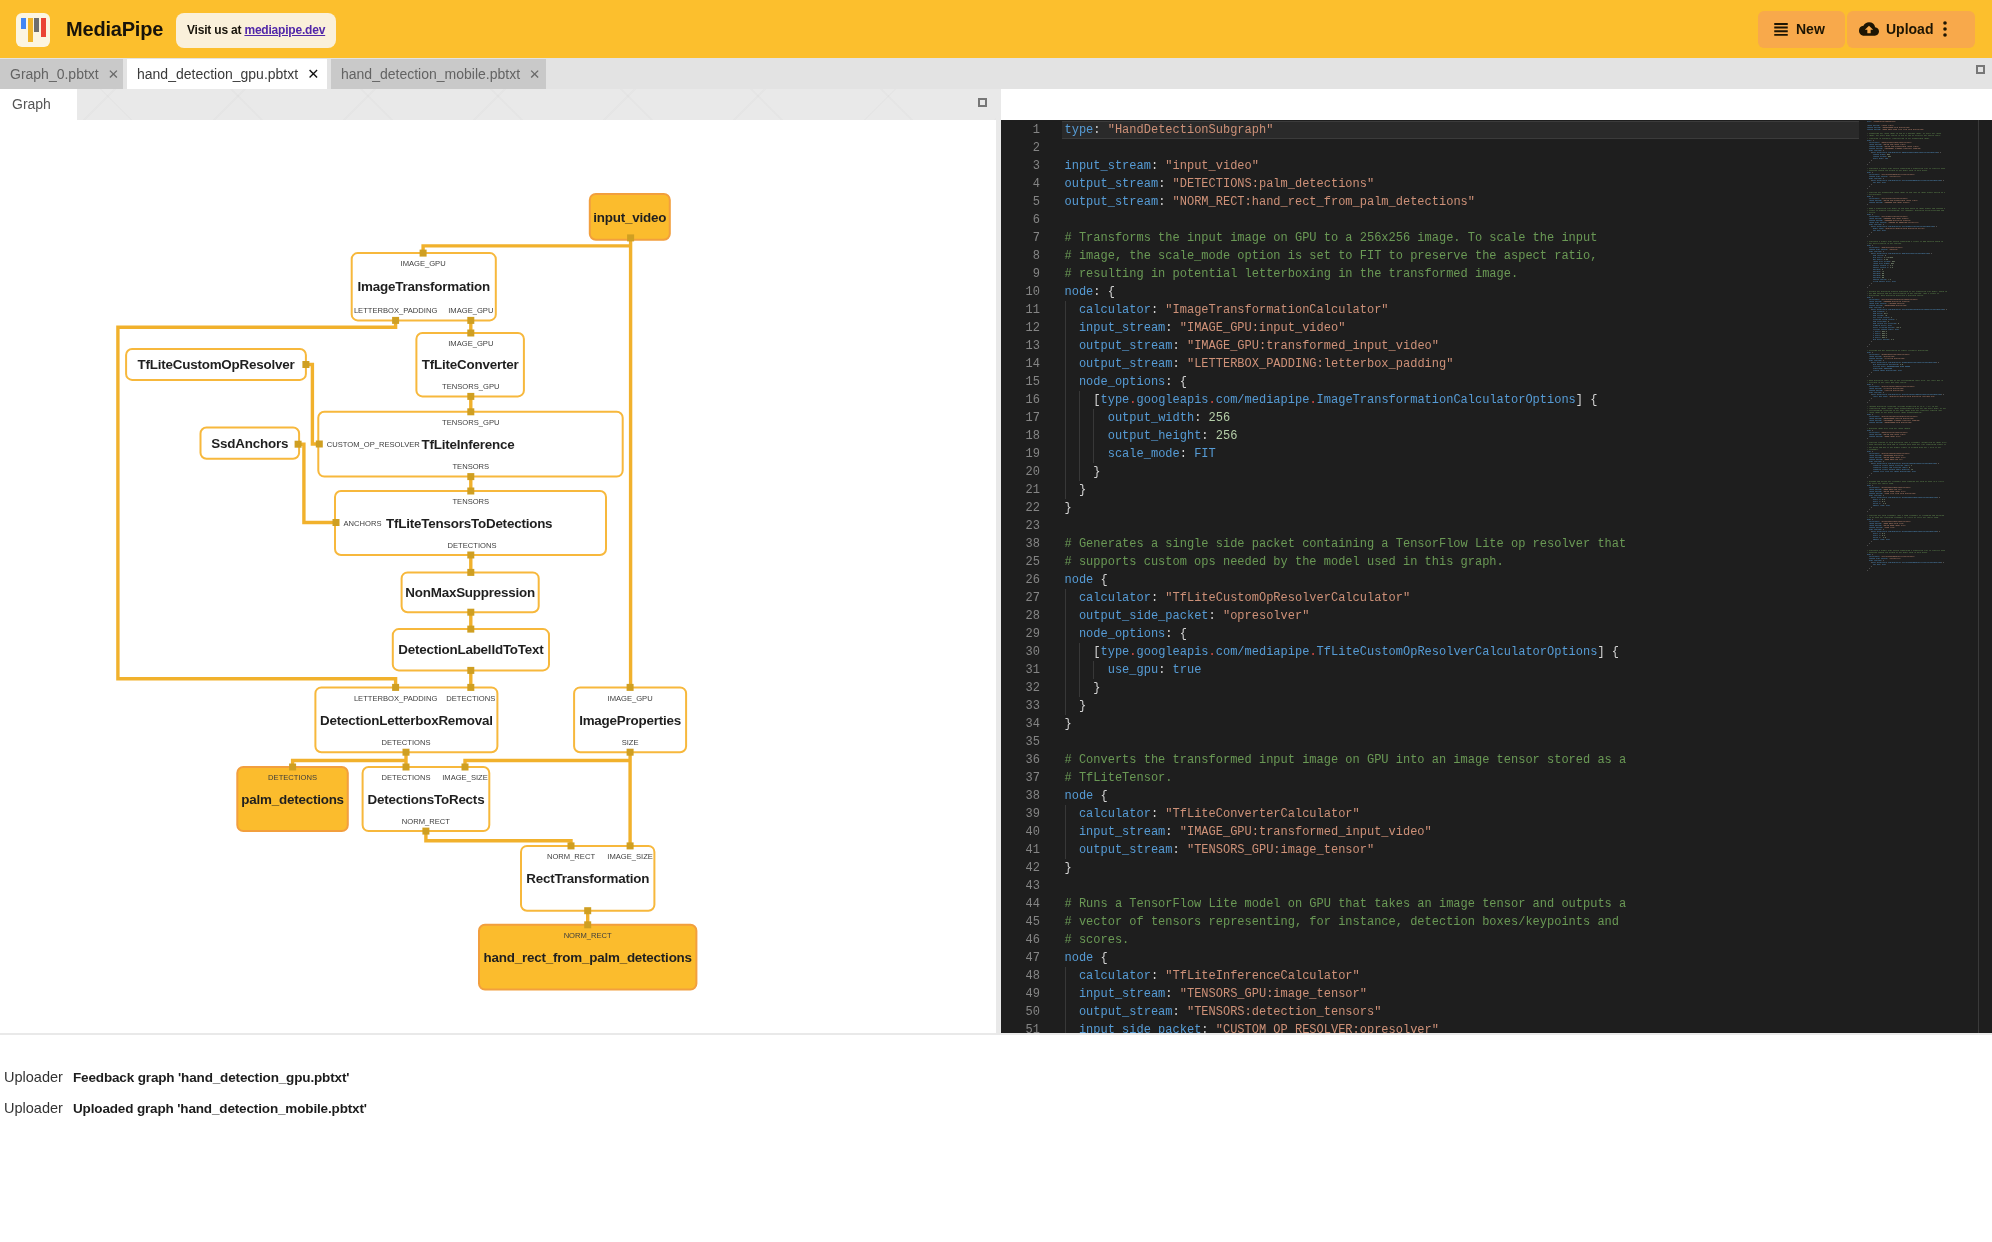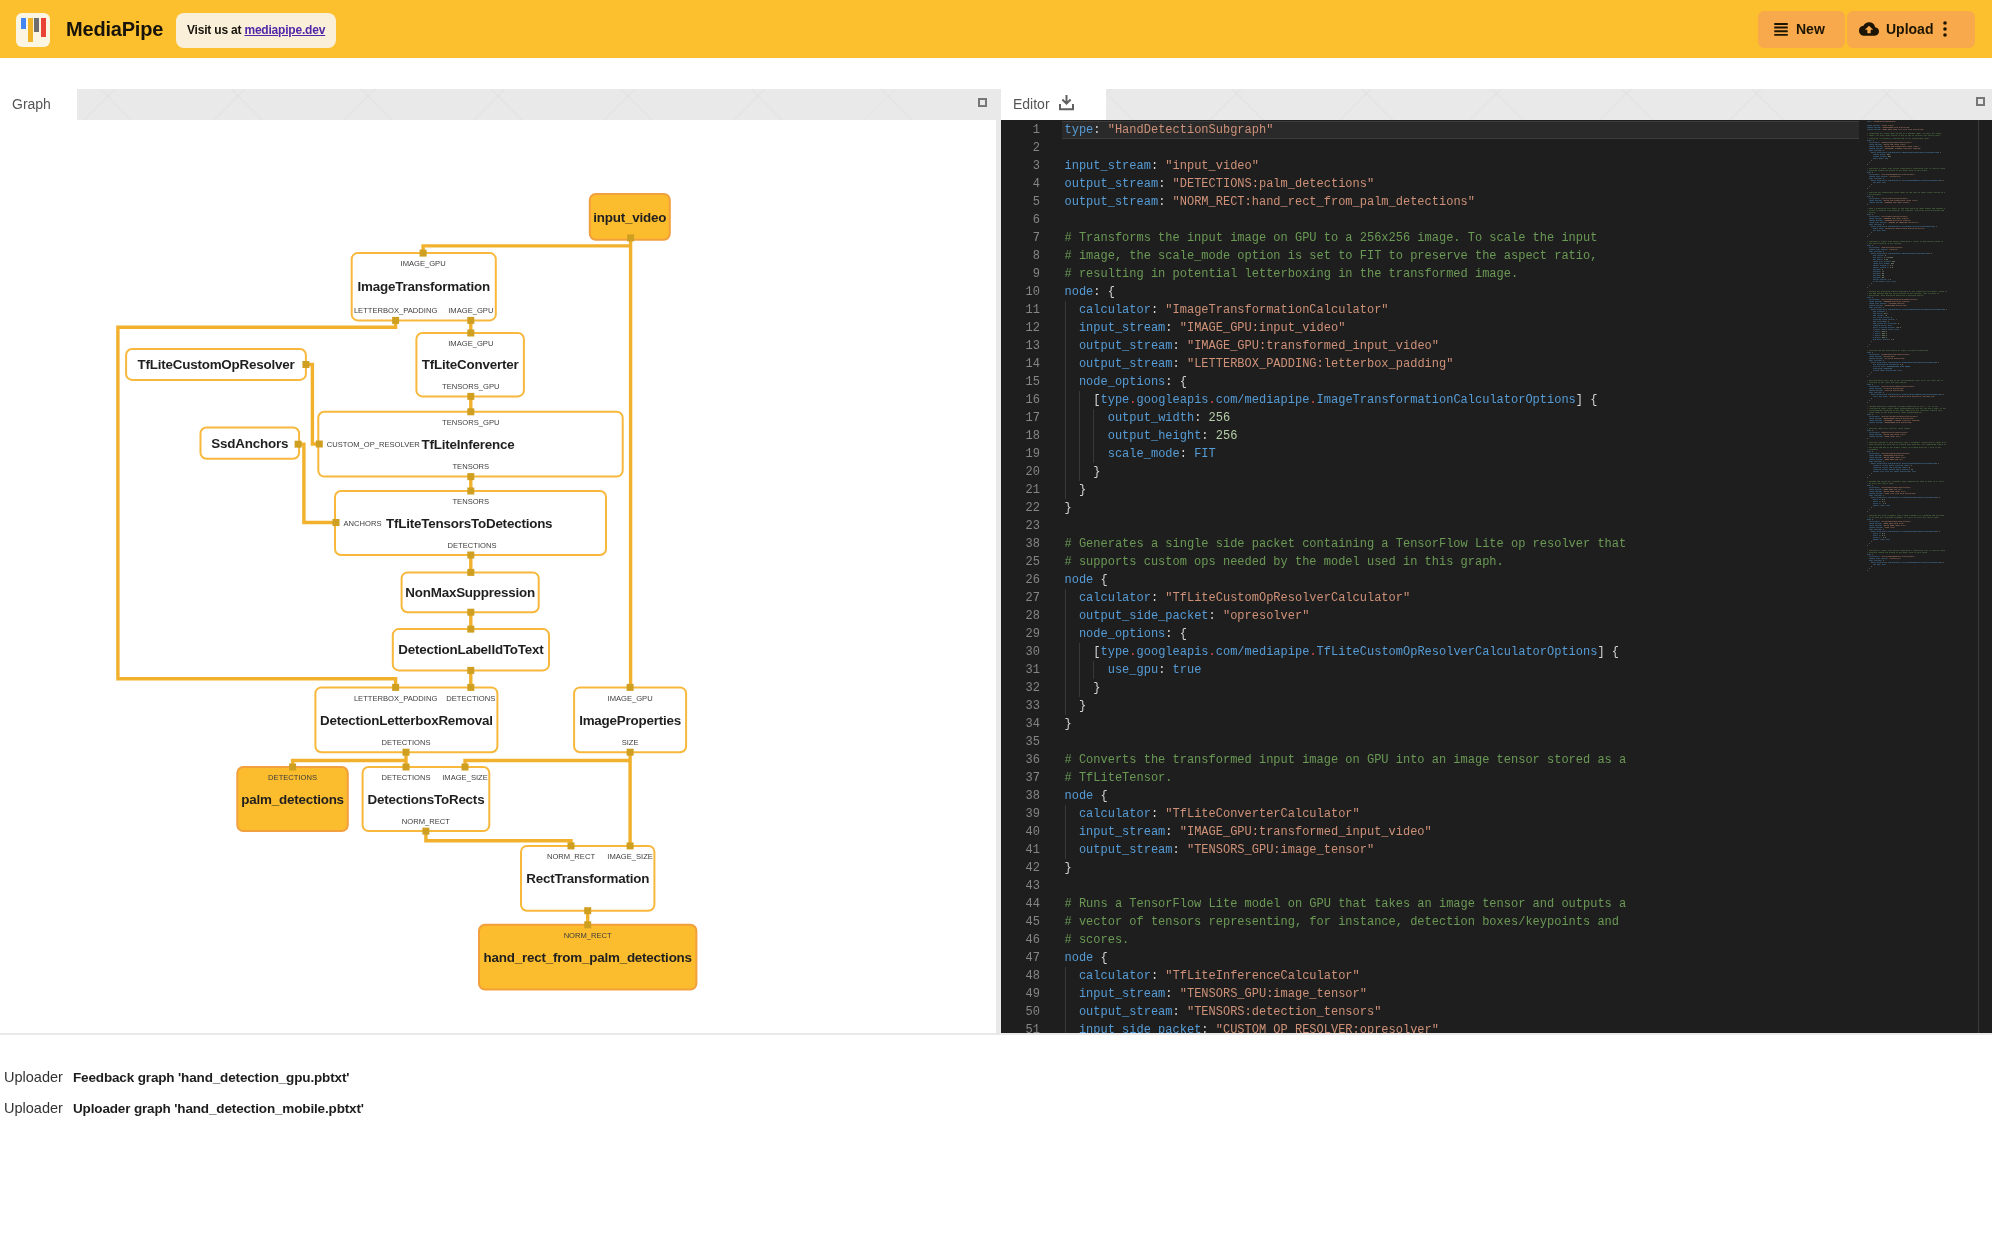--- a/index.html
+++ b/index.html
@@ -67,30 +67,30 @@
         <path d="M3 4h18v2.5H3zm0 4.8h18v2.5H3zm0 4.9h18v2.5H3zm0 4.8h18V21H3z"></path>
       </svg>New</div>
 <div id="bup" class="abs btn"><svg class="ico" style="margin:-3px 7px 0 12px" width="20" height="20" viewBox="0 0 24 24" fill="#1d1503">
         <path d="M19.35 10.04A7.49 7.49 0 0 0 12 4C9.11 4 6.6 5.64 5.35 8.04A5.994 5.994 0 0 0 0 14c0 3.31 2.69 6 6 6h13c2.76 0 5-2.24 5-5 0-2.64-2.05-4.78-4.65-4.96zM14 13v4h-4v-4H7l5-5 5 5h-3z"></path>
       </svg>Upload<svg class="ico" style="margin:-3px 0 0 10px" width="4" height="16" viewBox="0 0 4 16" fill="#1d1503">
         <circle cx="2" cy="2" r="1.8"></circle>
         <circle cx="2" cy="8" r="1.8"></circle>
         <circle cx="2" cy="14" r="1.8"></circle>
       </svg></div>
 
+<div id="ftr" class="abs hatch">
+ <div class="ftab" style="left:0;width:123px">Graph_0.pbtxt<span class="x">✕</span></div>
+ <div class="ftab on" style="left:127px;width:200px">hand_detection_gpu.pbtxt<span class="x">✕</span></div>
+ <div class="ftab" style="left:331px;width:215px">hand_detection_mobile.pbtxt<span class="x">✕</span></div>
+ <div class="maxi" style="left:1976px;top:7px"></div>
+</div>
 
 <div class="abs phdr hatch" style="left:0;width:996px">
  <div class="ptab">Graph</div>
  <div class="maxi" style="left:978px;top:9px"></div>
-</div>
-<div class="abs phdr hatch" style="left:1001px;width:991px">
- <div class="ptab" style="padding-right:30px">Editor&nbsp;&nbsp;<svg class="ico" style="margin-top:-5px" width="19" height="19" viewBox="0 0 24 24" fill="none" stroke="#5f5f5f" stroke-width="2.5">
-          <path d="M12 2.5v11M6.8 8.2l5.2 5.3 5.2-5.3M3.8 14v6.5h16.4V14"></path>
-        </svg></div>
- <div class="maxi" style="left:975px;top:8px"></div>
 </div>
 
 <div id="gcanvas" class="abs"><svg width="996" height="913" viewBox="0 120 996 913">
 <g fill="none" stroke="#f1b12c" stroke-width="3.4">
           <polyline points="630.6,236 630.6,688"></polyline>
           <polyline points="632,245.9 423.1,245.9 423.1,254"></polyline>
           <polyline points="395.6,319 395.6,327.2 117.9,327.2 117.9,678.8 395.6,678.8 395.6,688"></polyline>
           <polyline points="470.8,319 470.8,334"></polyline>
           <polyline points="304.9,364.5 312.4,364.5 312.4,444 319.3,444"></polyline>
           <polyline points="470.8,395 470.8,413"></polyline>
@@ -255,14 +255,14 @@
  <div id="mini"><div class="cl"><i style="color:#569cd6">type</i><i style="color:#d4d4d4">:</i>&nbsp;<i style="color:#ce9178">"HandDetectionSubgraph"</i></div><div class="cl"><i style="color:#d4d4d4"></i></div><div class="cl"><i style="color:#569cd6">input_stream</i><i style="color:#d4d4d4">:</i>&nbsp;<i style="color:#ce9178">"input_video"</i></div><div class="cl"><i style="color:#569cd6">output_stream</i><i style="color:#d4d4d4">:</i>&nbsp;<i style="color:#ce9178">"DETECTIONS:palm_detections"</i></div><div class="cl"><i style="color:#569cd6">output_stream</i><i style="color:#d4d4d4">:</i>&nbsp;<i style="color:#ce9178">"NORM_RECT:hand_rect_from_palm_detections"</i></div><div class="cl"><i style="color:#d4d4d4"></i></div><div class="cl"><i style="color:#6a9955">#&nbsp;Transforms&nbsp;the&nbsp;input&nbsp;image&nbsp;on&nbsp;GPU&nbsp;to&nbsp;a&nbsp;256x256&nbsp;image.&nbsp;To&nbsp;scale&nbsp;the&nbsp;input</i></div><div class="cl"><i style="color:#6a9955">#&nbsp;image,&nbsp;the&nbsp;scale_mode&nbsp;option&nbsp;is&nbsp;set&nbsp;to&nbsp;FIT&nbsp;to&nbsp;preserve&nbsp;the&nbsp;aspect&nbsp;ratio,</i></div><div class="cl"><i style="color:#6a9955">#&nbsp;resulting&nbsp;in&nbsp;potential&nbsp;letterboxing&nbsp;in&nbsp;the&nbsp;transformed&nbsp;image.</i></div><div class="cl"><i style="color:#569cd6">node</i><i style="color:#d4d4d4">:</i>&nbsp;<i style="color:#d4d4d4">{</i></div><div class="cl">&nbsp;&nbsp;<i style="color:#569cd6">calculator</i><i style="color:#d4d4d4">:</i>&nbsp;<i style="color:#ce9178">"ImageTransformationCalculator"</i></div><div class="cl">&nbsp;&nbsp;<i style="color:#569cd6">input_stream</i><i style="color:#d4d4d4">:</i>&nbsp;<i style="color:#ce9178">"IMAGE_GPU:input_video"</i></div><div class="cl">&nbsp;&nbsp;<i style="color:#569cd6">output_stream</i><i style="color:#d4d4d4">:</i>&nbsp;<i style="color:#ce9178">"IMAGE_GPU:transformed_input_video"</i></div><div class="cl">&nbsp;&nbsp;<i style="color:#569cd6">output_stream</i><i style="color:#d4d4d4">:</i>&nbsp;<i style="color:#ce9178">"LETTERBOX_PADDING:letterbox_padding"</i></div><div class="cl">&nbsp;&nbsp;<i style="color:#569cd6">node_options</i><i style="color:#d4d4d4">:</i>&nbsp;<i style="color:#d4d4d4">{</i></div><div class="cl">&nbsp;&nbsp;&nbsp;&nbsp;<i style="color:#d4d4d4">[</i><i style="color:#569cd6">type</i><i style="color:#e04a42">.</i><i style="color:#569cd6">googleapis</i><i style="color:#e04a42">.</i><i style="color:#569cd6">com/mediapipe</i><i style="color:#e04a42">.</i><i style="color:#569cd6">ImageTransformationCalculatorOptions</i><i style="color:#d4d4d4">]&nbsp;{</i></div><div class="cl">&nbsp;&nbsp;&nbsp;&nbsp;&nbsp;&nbsp;<i style="color:#569cd6">output_width</i><i style="color:#d4d4d4">:</i>&nbsp;<i style="color:#b5cea8">256</i></div><div class="cl">&nbsp;&nbsp;&nbsp;&nbsp;&nbsp;&nbsp;<i style="color:#569cd6">output_height</i><i style="color:#d4d4d4">:</i>&nbsp;<i style="color:#b5cea8">256</i></div><div class="cl">&nbsp;&nbsp;&nbsp;&nbsp;&nbsp;&nbsp;<i style="color:#569cd6">scale_mode</i><i style="color:#d4d4d4">:</i>&nbsp;<i style="color:#569cd6">FIT</i></div><div class="cl"><i style="color:#d4d4d4">&nbsp;&nbsp;&nbsp;&nbsp;}</i></div><div class="cl"><i style="color:#d4d4d4">&nbsp;&nbsp;}</i></div><div class="cl"><i style="color:#d4d4d4">}</i></div><div class="cl"><i style="color:#d4d4d4"></i></div><div class="cl"><i style="color:#6a9955">#&nbsp;Generates&nbsp;a&nbsp;single&nbsp;side&nbsp;packet&nbsp;containing&nbsp;a&nbsp;TensorFlow&nbsp;Lite&nbsp;op&nbsp;resolver&nbsp;that</i></div><div class="cl"><i style="color:#6a9955">#&nbsp;supports&nbsp;custom&nbsp;ops&nbsp;needed&nbsp;by&nbsp;the&nbsp;model&nbsp;used&nbsp;in&nbsp;this&nbsp;graph.</i></div><div class="cl"><i style="color:#569cd6">node</i>&nbsp;<i style="color:#d4d4d4">{</i></div><div class="cl">&nbsp;&nbsp;<i style="color:#569cd6">calculator</i><i style="color:#d4d4d4">:</i>&nbsp;<i style="color:#ce9178">"TfLiteCustomOpResolverCalculator"</i></div><div class="cl">&nbsp;&nbsp;<i style="color:#569cd6">output_side_packet</i><i style="color:#d4d4d4">:</i>&nbsp;<i style="color:#ce9178">"opresolver"</i></div><div class="cl">&nbsp;&nbsp;<i style="color:#569cd6">node_options</i><i style="color:#d4d4d4">:</i>&nbsp;<i style="color:#d4d4d4">{</i></div><div class="cl">&nbsp;&nbsp;&nbsp;&nbsp;<i style="color:#d4d4d4">[</i><i style="color:#569cd6">type</i><i style="color:#e04a42">.</i><i style="color:#569cd6">googleapis</i><i style="color:#e04a42">.</i><i style="color:#569cd6">com/mediapipe</i><i style="color:#e04a42">.</i><i style="color:#569cd6">TfLiteCustomOpResolverCalculatorOptions</i><i style="color:#d4d4d4">]&nbsp;{</i></div><div class="cl">&nbsp;&nbsp;&nbsp;&nbsp;&nbsp;&nbsp;<i style="color:#569cd6">use_gpu</i><i style="color:#d4d4d4">:</i>&nbsp;<i style="color:#569cd6">true</i></div><div class="cl"><i style="color:#d4d4d4">&nbsp;&nbsp;&nbsp;&nbsp;}</i></div><div class="cl"><i style="color:#d4d4d4">&nbsp;&nbsp;}</i></div><div class="cl"><i style="color:#d4d4d4">}</i></div><div class="cl"><i style="color:#d4d4d4"></i></div><div class="cl"><i style="color:#6a9955">#&nbsp;Converts&nbsp;the&nbsp;transformed&nbsp;input&nbsp;image&nbsp;on&nbsp;GPU&nbsp;into&nbsp;an&nbsp;image&nbsp;tensor&nbsp;stored&nbsp;as&nbsp;a</i></div><div class="cl"><i style="color:#6a9955">#&nbsp;TfLiteTensor.</i></div><div class="cl"><i style="color:#569cd6">node</i>&nbsp;<i style="color:#d4d4d4">{</i></div><div class="cl">&nbsp;&nbsp;<i style="color:#569cd6">calculator</i><i style="color:#d4d4d4">:</i>&nbsp;<i style="color:#ce9178">"TfLiteConverterCalculator"</i></div><div class="cl">&nbsp;&nbsp;<i style="color:#569cd6">input_stream</i><i style="color:#d4d4d4">:</i>&nbsp;<i style="color:#ce9178">"IMAGE_GPU:transformed_input_video"</i></div><div class="cl">&nbsp;&nbsp;<i style="color:#569cd6">output_stream</i><i style="color:#d4d4d4">:</i>&nbsp;<i style="color:#ce9178">"TENSORS_GPU:image_tensor"</i></div><div class="cl"><i style="color:#d4d4d4">}</i></div><div class="cl"><i style="color:#d4d4d4"></i></div><div class="cl"><i style="color:#6a9955">#&nbsp;Runs&nbsp;a&nbsp;TensorFlow&nbsp;Lite&nbsp;model&nbsp;on&nbsp;GPU&nbsp;that&nbsp;takes&nbsp;an&nbsp;image&nbsp;tensor&nbsp;and&nbsp;outputs&nbsp;a</i></div><div class="cl"><i style="color:#6a9955">#&nbsp;vector&nbsp;of&nbsp;tensors&nbsp;representing,&nbsp;for&nbsp;instance,&nbsp;detection&nbsp;boxes/keypoints&nbsp;and</i></div><div class="cl"><i style="color:#6a9955">#&nbsp;scores.</i></div><div class="cl"><i style="color:#569cd6">node</i>&nbsp;<i style="color:#d4d4d4">{</i></div><div class="cl">&nbsp;&nbsp;<i style="color:#569cd6">calculator</i><i style="color:#d4d4d4">:</i>&nbsp;<i style="color:#ce9178">"TfLiteInferenceCalculator"</i></div><div class="cl">&nbsp;&nbsp;<i style="color:#569cd6">input_stream</i><i style="color:#d4d4d4">:</i>&nbsp;<i style="color:#ce9178">"TENSORS_GPU:image_tensor"</i></div><div class="cl">&nbsp;&nbsp;<i style="color:#569cd6">output_stream</i><i style="color:#d4d4d4">:</i>&nbsp;<i style="color:#ce9178">"TENSORS:detection_tensors"</i></div><div class="cl">&nbsp;&nbsp;<i style="color:#569cd6">input_side_packet</i><i style="color:#d4d4d4">:</i>&nbsp;<i style="color:#ce9178">"CUSTOM_OP_RESOLVER:opresolver"</i></div><div class="cl">&nbsp;&nbsp;<i style="color:#569cd6">node_options</i><i style="color:#d4d4d4">:</i>&nbsp;<i style="color:#d4d4d4">{</i></div><div class="cl">&nbsp;&nbsp;&nbsp;&nbsp;<i style="color:#d4d4d4">[</i><i style="color:#569cd6">type</i><i style="color:#e04a42">.</i><i style="color:#569cd6">googleapis</i><i style="color:#e04a42">.</i><i style="color:#569cd6">com/mediapipe</i><i style="color:#e04a42">.</i><i style="color:#569cd6">TfLiteInferenceCalculatorOptions</i><i style="color:#d4d4d4">]&nbsp;{</i></div><div class="cl">&nbsp;&nbsp;&nbsp;&nbsp;&nbsp;&nbsp;<i style="color:#569cd6">model_path</i><i style="color:#d4d4d4">:</i>&nbsp;<i style="color:#ce9178">"mediapipe/models/palm_detection.tflite"</i></div><div class="cl">&nbsp;&nbsp;&nbsp;&nbsp;&nbsp;&nbsp;<i style="color:#569cd6">use_gpu</i><i style="color:#d4d4d4">:</i>&nbsp;<i style="color:#569cd6">true</i></div><div class="cl"><i style="color:#d4d4d4">&nbsp;&nbsp;&nbsp;&nbsp;}</i></div><div class="cl"><i style="color:#d4d4d4">&nbsp;&nbsp;}</i></div><div class="cl"><i style="color:#d4d4d4">}</i></div><div class="cl"><i style="color:#d4d4d4"></i></div><div class="cl"><i style="color:#6a9955">#&nbsp;Generates&nbsp;a&nbsp;single&nbsp;side&nbsp;packet&nbsp;containing&nbsp;a&nbsp;vector&nbsp;of&nbsp;SSD&nbsp;anchors&nbsp;based&nbsp;on</i></div><div class="cl"><i style="color:#6a9955">#&nbsp;the&nbsp;specification&nbsp;in&nbsp;the&nbsp;options.</i></div><div class="cl"><i style="color:#569cd6">node</i>&nbsp;<i style="color:#d4d4d4">{</i></div><div class="cl">&nbsp;&nbsp;<i style="color:#569cd6">calculator</i><i style="color:#d4d4d4">:</i>&nbsp;<i style="color:#ce9178">"SsdAnchorsCalculator"</i></div><div class="cl">&nbsp;&nbsp;<i style="color:#569cd6">output_side_packet</i><i style="color:#d4d4d4">:</i>&nbsp;<i style="color:#ce9178">"anchors"</i></div><div class="cl">&nbsp;&nbsp;<i style="color:#569cd6">node_options</i><i style="color:#d4d4d4">:</i>&nbsp;<i style="color:#d4d4d4">{</i></div><div class="cl">&nbsp;&nbsp;&nbsp;&nbsp;<i style="color:#d4d4d4">[</i><i style="color:#569cd6">type</i><i style="color:#e04a42">.</i><i style="color:#569cd6">googleapis</i><i style="color:#e04a42">.</i><i style="color:#569cd6">com/mediapipe</i><i style="color:#e04a42">.</i><i style="color:#569cd6">SsdAnchorsCalculatorOptions</i><i style="color:#d4d4d4">]&nbsp;{</i></div><div class="cl">&nbsp;&nbsp;&nbsp;&nbsp;&nbsp;&nbsp;<i style="color:#569cd6">num_layers</i><i style="color:#d4d4d4">:</i>&nbsp;<i style="color:#b5cea8">5</i></div><div class="cl">&nbsp;&nbsp;&nbsp;&nbsp;&nbsp;&nbsp;<i style="color:#569cd6">min_scale</i><i style="color:#d4d4d4">:</i>&nbsp;<i style="color:#b5cea8">0.1171875</i></div><div class="cl">&nbsp;&nbsp;&nbsp;&nbsp;&nbsp;&nbsp;<i style="color:#569cd6">max_scale</i><i style="color:#d4d4d4">:</i>&nbsp;<i style="color:#b5cea8">0.75</i></div><div class="cl">&nbsp;&nbsp;&nbsp;&nbsp;&nbsp;&nbsp;<i style="color:#569cd6">input_size_height</i><i style="color:#d4d4d4">:</i>&nbsp;<i style="color:#b5cea8">256</i></div><div class="cl">&nbsp;&nbsp;&nbsp;&nbsp;&nbsp;&nbsp;<i style="color:#569cd6">input_size_width</i><i style="color:#d4d4d4">:</i>&nbsp;<i style="color:#b5cea8">256</i></div><div class="cl">&nbsp;&nbsp;&nbsp;&nbsp;&nbsp;&nbsp;<i style="color:#569cd6">anchor_offset_x</i><i style="color:#d4d4d4">:</i>&nbsp;<i style="color:#b5cea8">0.5</i></div><div class="cl">&nbsp;&nbsp;&nbsp;&nbsp;&nbsp;&nbsp;<i style="color:#569cd6">anchor_offset_y</i><i style="color:#d4d4d4">:</i>&nbsp;<i style="color:#b5cea8">0.5</i></div><div class="cl">&nbsp;&nbsp;&nbsp;&nbsp;&nbsp;&nbsp;<i style="color:#569cd6">strides</i><i style="color:#d4d4d4">:</i>&nbsp;<i style="color:#b5cea8">8</i></div><div class="cl">&nbsp;&nbsp;&nbsp;&nbsp;&nbsp;&nbsp;<i style="color:#569cd6">strides</i><i style="color:#d4d4d4">:</i>&nbsp;<i style="color:#b5cea8">16</i></div><div class="cl">&nbsp;&nbsp;&nbsp;&nbsp;&nbsp;&nbsp;<i style="color:#569cd6">strides</i><i style="color:#d4d4d4">:</i>&nbsp;<i style="color:#b5cea8">32</i></div><div class="cl">&nbsp;&nbsp;&nbsp;&nbsp;&nbsp;&nbsp;<i style="color:#569cd6">strides</i><i style="color:#d4d4d4">:</i>&nbsp;<i style="color:#b5cea8">32</i></div><div class="cl">&nbsp;&nbsp;&nbsp;&nbsp;&nbsp;&nbsp;<i style="color:#569cd6">strides</i><i style="color:#d4d4d4">:</i>&nbsp;<i style="color:#b5cea8">32</i></div><div class="cl">&nbsp;&nbsp;&nbsp;&nbsp;&nbsp;&nbsp;<i style="color:#569cd6">aspect_ratios</i><i style="color:#d4d4d4">:</i>&nbsp;<i style="color:#b5cea8">1.0</i></div><div class="cl">&nbsp;&nbsp;&nbsp;&nbsp;&nbsp;&nbsp;<i style="color:#569cd6">fixed_anchor_size</i><i style="color:#d4d4d4">:</i>&nbsp;<i style="color:#569cd6">true</i></div><div class="cl"><i style="color:#d4d4d4">&nbsp;&nbsp;&nbsp;&nbsp;}</i></div><div class="cl"><i style="color:#d4d4d4">&nbsp;&nbsp;}</i></div><div class="cl"><i style="color:#d4d4d4">}</i></div><div class="cl"><i style="color:#d4d4d4"></i></div><div class="cl"><i style="color:#6a9955">#&nbsp;Decodes&nbsp;the&nbsp;detection&nbsp;tensors&nbsp;generated&nbsp;by&nbsp;the&nbsp;TensorFlow&nbsp;Lite&nbsp;model,&nbsp;based&nbsp;on</i></div><div class="cl"><i style="color:#6a9955">#&nbsp;the&nbsp;SSD&nbsp;anchors&nbsp;and&nbsp;the&nbsp;specification&nbsp;in&nbsp;the&nbsp;options,&nbsp;into&nbsp;a&nbsp;vector&nbsp;of</i></div><div class="cl"><i style="color:#6a9955">#&nbsp;detections.&nbsp;Each&nbsp;detection&nbsp;describes&nbsp;a&nbsp;detected&nbsp;object.</i></div><div class="cl"><i style="color:#569cd6">node</i>&nbsp;<i style="color:#d4d4d4">{</i></div><div class="cl">&nbsp;&nbsp;<i style="color:#569cd6">calculator</i><i style="color:#d4d4d4">:</i>&nbsp;<i style="color:#ce9178">"TfLiteTensorsToDetectionsCalculator"</i></div><div class="cl">&nbsp;&nbsp;<i style="color:#569cd6">input_stream</i><i style="color:#d4d4d4">:</i>&nbsp;<i style="color:#ce9178">"TENSORS:detection_tensors"</i></div><div class="cl">&nbsp;&nbsp;<i style="color:#569cd6">input_side_packet</i><i style="color:#d4d4d4">:</i>&nbsp;<i style="color:#ce9178">"ANCHORS:anchors"</i></div><div class="cl">&nbsp;&nbsp;<i style="color:#569cd6">output_stream</i><i style="color:#d4d4d4">:</i>&nbsp;<i style="color:#ce9178">"DETECTIONS:detections"</i></div><div class="cl">&nbsp;&nbsp;<i style="color:#569cd6">node_options</i><i style="color:#d4d4d4">:</i>&nbsp;<i style="color:#d4d4d4">{</i></div><div class="cl">&nbsp;&nbsp;&nbsp;&nbsp;<i style="color:#d4d4d4">[</i><i style="color:#569cd6">type</i><i style="color:#e04a42">.</i><i style="color:#569cd6">googleapis</i><i style="color:#e04a42">.</i><i style="color:#569cd6">com/mediapipe</i><i style="color:#e04a42">.</i><i style="color:#569cd6">TfLiteTensorsToDetectionsCalculatorOptions</i><i style="color:#d4d4d4">]&nbsp;{</i></div><div class="cl">&nbsp;&nbsp;&nbsp;&nbsp;&nbsp;&nbsp;<i style="color:#569cd6">num_classes</i><i style="color:#d4d4d4">:</i>&nbsp;<i style="color:#b5cea8">1</i></div><div class="cl">&nbsp;&nbsp;&nbsp;&nbsp;&nbsp;&nbsp;<i style="color:#569cd6">num_boxes</i><i style="color:#d4d4d4">:</i>&nbsp;<i style="color:#b5cea8">2944</i></div><div class="cl">&nbsp;&nbsp;&nbsp;&nbsp;&nbsp;&nbsp;<i style="color:#569cd6">num_coords</i><i style="color:#d4d4d4">:</i>&nbsp;<i style="color:#b5cea8">18</i></div><div class="cl">&nbsp;&nbsp;&nbsp;&nbsp;&nbsp;&nbsp;<i style="color:#569cd6">box_coord_offset</i><i style="color:#d4d4d4">:</i>&nbsp;<i style="color:#b5cea8">0</i></div><div class="cl">&nbsp;&nbsp;&nbsp;&nbsp;&nbsp;&nbsp;<i style="color:#569cd6">keypoint_coord_offset</i><i style="color:#d4d4d4">:</i>&nbsp;<i style="color:#b5cea8">4</i></div><div class="cl">&nbsp;&nbsp;&nbsp;&nbsp;&nbsp;&nbsp;<i style="color:#569cd6">num_keypoints</i><i style="color:#d4d4d4">:</i>&nbsp;<i style="color:#b5cea8">7</i></div><div class="cl">&nbsp;&nbsp;&nbsp;&nbsp;&nbsp;&nbsp;<i style="color:#569cd6">num_values_per_keypoint</i><i style="color:#d4d4d4">:</i>&nbsp;<i style="color:#b5cea8">2</i></div><div class="cl">&nbsp;&nbsp;&nbsp;&nbsp;&nbsp;&nbsp;<i style="color:#569cd6">sigmoid_score</i><i style="color:#d4d4d4">:</i>&nbsp;<i style="color:#569cd6">true</i></div><div class="cl">&nbsp;&nbsp;&nbsp;&nbsp;&nbsp;&nbsp;<i style="color:#569cd6">score_clipping_thresh</i><i style="color:#d4d4d4">:</i>&nbsp;<i style="color:#b5cea8">100.0</i></div><div class="cl">&nbsp;&nbsp;&nbsp;&nbsp;&nbsp;&nbsp;<i style="color:#569cd6">reverse_output_order</i><i style="color:#d4d4d4">:</i>&nbsp;<i style="color:#569cd6">true</i></div><div class="cl">&nbsp;&nbsp;&nbsp;&nbsp;&nbsp;&nbsp;<i style="color:#569cd6">x_scale</i><i style="color:#d4d4d4">:</i>&nbsp;<i style="color:#b5cea8">256.0</i></div><div class="cl">&nbsp;&nbsp;&nbsp;&nbsp;&nbsp;&nbsp;<i style="color:#569cd6">y_scale</i><i style="color:#d4d4d4">:</i>&nbsp;<i style="color:#b5cea8">256.0</i></div><div class="cl">&nbsp;&nbsp;&nbsp;&nbsp;&nbsp;&nbsp;<i style="color:#569cd6">h_scale</i><i style="color:#d4d4d4">:</i>&nbsp;<i style="color:#b5cea8">256.0</i></div><div class="cl">&nbsp;&nbsp;&nbsp;&nbsp;&nbsp;&nbsp;<i style="color:#569cd6">w_scale</i><i style="color:#d4d4d4">:</i>&nbsp;<i style="color:#b5cea8">256.0</i></div><div class="cl">&nbsp;&nbsp;&nbsp;&nbsp;&nbsp;&nbsp;<i style="color:#569cd6">min_score_thresh</i><i style="color:#d4d4d4">:</i>&nbsp;<i style="color:#b5cea8">0.7</i></div><div class="cl"><i style="color:#d4d4d4">&nbsp;&nbsp;&nbsp;&nbsp;}</i></div><div class="cl"><i style="color:#d4d4d4">&nbsp;&nbsp;}</i></div><div class="cl"><i style="color:#d4d4d4">}</i></div><div class="cl"><i style="color:#d4d4d4"></i></div><div class="cl"><i style="color:#6a9955">#&nbsp;Performs&nbsp;non-max&nbsp;suppression&nbsp;to&nbsp;remove&nbsp;excessive&nbsp;detections.</i></div><div class="cl"><i style="color:#569cd6">node</i>&nbsp;<i style="color:#d4d4d4">{</i></div><div class="cl">&nbsp;&nbsp;<i style="color:#569cd6">calculator</i><i style="color:#d4d4d4">:</i>&nbsp;<i style="color:#ce9178">"NonMaxSuppressionCalculator"</i></div><div class="cl">&nbsp;&nbsp;<i style="color:#569cd6">input_stream</i><i style="color:#d4d4d4">:</i>&nbsp;<i style="color:#ce9178">"detections"</i></div><div class="cl">&nbsp;&nbsp;<i style="color:#569cd6">output_stream</i><i style="color:#d4d4d4">:</i>&nbsp;<i style="color:#ce9178">"filtered_detections"</i></div><div class="cl">&nbsp;&nbsp;<i style="color:#569cd6">node_options</i><i style="color:#d4d4d4">:</i>&nbsp;<i style="color:#d4d4d4">{</i></div><div class="cl">&nbsp;&nbsp;&nbsp;&nbsp;<i style="color:#d4d4d4">[</i><i style="color:#569cd6">type</i><i style="color:#e04a42">.</i><i style="color:#569cd6">googleapis</i><i style="color:#e04a42">.</i><i style="color:#569cd6">com/mediapipe</i><i style="color:#e04a42">.</i><i style="color:#569cd6">NonMaxSuppressionCalculatorOptions</i><i style="color:#d4d4d4">]&nbsp;{</i></div><div class="cl">&nbsp;&nbsp;&nbsp;&nbsp;&nbsp;&nbsp;<i style="color:#569cd6">min_suppression_threshold</i><i style="color:#d4d4d4">:</i>&nbsp;<i style="color:#b5cea8">0.3</i></div><div class="cl">&nbsp;&nbsp;&nbsp;&nbsp;&nbsp;&nbsp;<i style="color:#569cd6">overlap_type</i><i style="color:#d4d4d4">:</i>&nbsp;<i style="color:#569cd6">INTERSECTION_OVER_UNION</i></div><div class="cl">&nbsp;&nbsp;&nbsp;&nbsp;&nbsp;&nbsp;<i style="color:#569cd6">algorithm</i><i style="color:#d4d4d4">:</i>&nbsp;<i style="color:#569cd6">WEIGHTED</i></div><div class="cl">&nbsp;&nbsp;&nbsp;&nbsp;&nbsp;&nbsp;<i style="color:#569cd6">return_empty_detections</i><i style="color:#d4d4d4">:</i>&nbsp;<i style="color:#569cd6">true</i></div><div class="cl"><i style="color:#d4d4d4">&nbsp;&nbsp;&nbsp;&nbsp;}</i></div><div class="cl"><i style="color:#d4d4d4">&nbsp;&nbsp;}</i></div><div class="cl"><i style="color:#d4d4d4">}</i></div><div class="cl"><i style="color:#d4d4d4"></i></div><div class="cl"><i style="color:#6a9955">#&nbsp;Maps&nbsp;detection&nbsp;label&nbsp;IDs&nbsp;to&nbsp;the&nbsp;corresponding&nbsp;label&nbsp;text.&nbsp;The&nbsp;label&nbsp;map&nbsp;is</i></div><div class="cl"><i style="color:#6a9955">#&nbsp;provided&nbsp;in&nbsp;the&nbsp;label_map_path&nbsp;option.</i></div><div class="cl"><i style="color:#569cd6">node</i>&nbsp;<i style="color:#d4d4d4">{</i></div><div class="cl">&nbsp;&nbsp;<i style="color:#569cd6">calculator</i><i style="color:#d4d4d4">:</i>&nbsp;<i style="color:#ce9178">"DetectionLabelIdToTextCalculator"</i></div><div class="cl">&nbsp;&nbsp;<i style="color:#569cd6">input_stream</i><i style="color:#d4d4d4">:</i>&nbsp;<i style="color:#ce9178">"filtered_detections"</i></div><div class="cl">&nbsp;&nbsp;<i style="color:#569cd6">output_stream</i><i style="color:#d4d4d4">:</i>&nbsp;<i style="color:#ce9178">"labeled_detections"</i></div><div class="cl">&nbsp;&nbsp;<i style="color:#569cd6">node_options</i><i style="color:#d4d4d4">:</i>&nbsp;<i style="color:#d4d4d4">{</i></div><div class="cl">&nbsp;&nbsp;&nbsp;&nbsp;<i style="color:#d4d4d4">[</i><i style="color:#569cd6">type</i><i style="color:#e04a42">.</i><i style="color:#569cd6">googleapis</i><i style="color:#e04a42">.</i><i style="color:#569cd6">com/mediapipe</i><i style="color:#e04a42">.</i><i style="color:#569cd6">DetectionLabelIdToTextCalculatorOptions</i><i style="color:#d4d4d4">]&nbsp;{</i></div><div class="cl">&nbsp;&nbsp;&nbsp;&nbsp;&nbsp;&nbsp;<i style="color:#569cd6">label_map_path</i><i style="color:#d4d4d4">:</i>&nbsp;<i style="color:#ce9178">"mediapipe/models/palm_detection_labelmap.txt"</i></div><div class="cl"><i style="color:#d4d4d4">&nbsp;&nbsp;&nbsp;&nbsp;}</i></div><div class="cl"><i style="color:#d4d4d4">&nbsp;&nbsp;}</i></div><div class="cl"><i style="color:#d4d4d4">}</i></div><div class="cl"><i style="color:#d4d4d4"></i></div><div class="cl"><i style="color:#6a9955">#&nbsp;Adjusts&nbsp;detection&nbsp;locations&nbsp;(already&nbsp;normalized&nbsp;to&nbsp;[0.f,&nbsp;1.f])&nbsp;on&nbsp;the</i></div><div class="cl"><i style="color:#6a9955">#&nbsp;letterboxed&nbsp;image&nbsp;(after&nbsp;image&nbsp;transformation&nbsp;with&nbsp;the&nbsp;FIT&nbsp;scale&nbsp;mode)&nbsp;to&nbsp;the</i></div><div class="cl"><i style="color:#6a9955">#&nbsp;corresponding&nbsp;locations&nbsp;on&nbsp;the&nbsp;same&nbsp;image&nbsp;with&nbsp;the&nbsp;letterbox&nbsp;removed&nbsp;(the</i></div><div class="cl"><i style="color:#6a9955">#&nbsp;input&nbsp;image&nbsp;to&nbsp;the&nbsp;graph&nbsp;before&nbsp;image&nbsp;transformation).</i></div><div class="cl"><i style="color:#569cd6">node</i>&nbsp;<i style="color:#d4d4d4">{</i></div><div class="cl">&nbsp;&nbsp;<i style="color:#569cd6">calculator</i><i style="color:#d4d4d4">:</i>&nbsp;<i style="color:#ce9178">"DetectionLetterboxRemovalCalculator"</i></div><div class="cl">&nbsp;&nbsp;<i style="color:#569cd6">input_stream</i><i style="color:#d4d4d4">:</i>&nbsp;<i style="color:#ce9178">"DETECTIONS:labeled_detections"</i></div><div class="cl">&nbsp;&nbsp;<i style="color:#569cd6">input_stream</i><i style="color:#d4d4d4">:</i>&nbsp;<i style="color:#ce9178">"LETTERBOX_PADDING:letterbox_padding"</i></div><div class="cl">&nbsp;&nbsp;<i style="color:#569cd6">output_stream</i><i style="color:#d4d4d4">:</i>&nbsp;<i style="color:#ce9178">"DETECTIONS:palm_detections"</i></div><div class="cl"><i style="color:#d4d4d4">}</i></div><div class="cl"><i style="color:#d4d4d4"></i></div><div class="cl"><i style="color:#6a9955">#&nbsp;Extracts&nbsp;image&nbsp;size&nbsp;from&nbsp;the&nbsp;input&nbsp;images.</i></div><div class="cl"><i style="color:#569cd6">node</i>&nbsp;<i style="color:#d4d4d4">{</i></div><div class="cl">&nbsp;&nbsp;<i style="color:#569cd6">calculator</i><i style="color:#d4d4d4">:</i>&nbsp;<i style="color:#ce9178">"ImagePropertiesCalculator"</i></div><div class="cl">&nbsp;&nbsp;<i style="color:#569cd6">input_stream</i><i style="color:#d4d4d4">:</i>&nbsp;<i style="color:#ce9178">"IMAGE_GPU:input_video"</i></div><div class="cl">&nbsp;&nbsp;<i style="color:#569cd6">output_stream</i><i style="color:#d4d4d4">:</i>&nbsp;<i style="color:#ce9178">"SIZE:image_size"</i></div><div class="cl"><i style="color:#d4d4d4">}</i></div><div class="cl"><i style="color:#d4d4d4"></i></div><div class="cl"><i style="color:#6a9955">#&nbsp;Converts&nbsp;results&nbsp;of&nbsp;palm&nbsp;detection&nbsp;into&nbsp;a&nbsp;rectangle&nbsp;(normalized&nbsp;by&nbsp;image&nbsp;size)</i></div><div class="cl"><i style="color:#6a9955">#&nbsp;that&nbsp;encloses&nbsp;the&nbsp;palm&nbsp;and&nbsp;is&nbsp;rotated&nbsp;such&nbsp;that&nbsp;the&nbsp;line&nbsp;connecting&nbsp;center&nbsp;of</i></div><div class="cl"><i style="color:#6a9955">#&nbsp;the&nbsp;wrist&nbsp;and&nbsp;MCP&nbsp;of&nbsp;the&nbsp;middle&nbsp;finger&nbsp;is&nbsp;aligned&nbsp;with&nbsp;the&nbsp;Y-axis&nbsp;of&nbsp;the</i></div><div class="cl"><i style="color:#6a9955">#&nbsp;rectangle.</i></div><div class="cl"><i style="color:#569cd6">node</i>&nbsp;<i style="color:#d4d4d4">{</i></div><div class="cl">&nbsp;&nbsp;<i style="color:#569cd6">calculator</i><i style="color:#d4d4d4">:</i>&nbsp;<i style="color:#ce9178">"DetectionsToRectsCalculator"</i></div><div class="cl">&nbsp;&nbsp;<i style="color:#569cd6">input_stream</i><i style="color:#d4d4d4">:</i>&nbsp;<i style="color:#ce9178">"DETECTION:detection"</i></div><div class="cl">&nbsp;&nbsp;<i style="color:#569cd6">input_stream</i><i style="color:#d4d4d4">:</i>&nbsp;<i style="color:#ce9178">"IMAGE_SIZE:image_size"</i></div><div class="cl">&nbsp;&nbsp;<i style="color:#569cd6">output_stream</i><i style="color:#d4d4d4">:</i>&nbsp;<i style="color:#ce9178">"NORM_RECT:raw_roi"</i></div><div class="cl">&nbsp;&nbsp;<i style="color:#569cd6">node_options</i><i style="color:#d4d4d4">:</i>&nbsp;<i style="color:#d4d4d4">{</i></div><div class="cl">&nbsp;&nbsp;&nbsp;&nbsp;<i style="color:#d4d4d4">[</i><i style="color:#569cd6">type</i><i style="color:#e04a42">.</i><i style="color:#569cd6">googleapis</i><i style="color:#e04a42">.</i><i style="color:#569cd6">com/mediapipe</i><i style="color:#e04a42">.</i><i style="color:#569cd6">DetectionsToRectsCalculatorOptions</i><i style="color:#d4d4d4">]&nbsp;{</i></div><div class="cl">&nbsp;&nbsp;&nbsp;&nbsp;&nbsp;&nbsp;<i style="color:#569cd6">rotation_vector_start_keypoint_index</i><i style="color:#d4d4d4">:</i>&nbsp;<i style="color:#b5cea8">0</i></div><div class="cl">&nbsp;&nbsp;&nbsp;&nbsp;&nbsp;&nbsp;<i style="color:#569cd6">rotation_vector_end_keypoint_index</i><i style="color:#d4d4d4">:</i>&nbsp;<i style="color:#b5cea8">2</i></div><div class="cl">&nbsp;&nbsp;&nbsp;&nbsp;&nbsp;&nbsp;<i style="color:#569cd6">rotation_vector_target_angle_degrees</i><i style="color:#d4d4d4">:</i>&nbsp;<i style="color:#b5cea8">90</i></div><div class="cl">&nbsp;&nbsp;&nbsp;&nbsp;&nbsp;&nbsp;<i style="color:#569cd6">output_zero_rect_for_empty_detections</i><i style="color:#d4d4d4">:</i>&nbsp;<i style="color:#569cd6">true</i></div><div class="cl"><i style="color:#d4d4d4">&nbsp;&nbsp;&nbsp;&nbsp;}</i></div><div class="cl"><i style="color:#d4d4d4">&nbsp;&nbsp;}</i></div><div class="cl"><i style="color:#d4d4d4">}</i></div><div class="cl"><i style="color:#d4d4d4"></i></div><div class="cl"><i style="color:#6a9955">#&nbsp;Expands&nbsp;and&nbsp;shifts&nbsp;the&nbsp;rectangle&nbsp;that&nbsp;contains&nbsp;the&nbsp;palm&nbsp;so&nbsp;that&nbsp;it's&nbsp;likely</i></div><div class="cl"><i style="color:#6a9955">#&nbsp;to&nbsp;cover&nbsp;the&nbsp;entire&nbsp;hand.</i></div><div class="cl"><i style="color:#569cd6">node</i>&nbsp;<i style="color:#d4d4d4">{</i></div><div class="cl">&nbsp;&nbsp;<i style="color:#569cd6">calculator</i><i style="color:#d4d4d4">:</i>&nbsp;<i style="color:#ce9178">"RectTransformationCalculator"</i></div><div class="cl">&nbsp;&nbsp;<i style="color:#569cd6">input_stream</i><i style="color:#d4d4d4">:</i>&nbsp;<i style="color:#ce9178">"NORM_RECT:raw_roi"</i></div><div class="cl">&nbsp;&nbsp;<i style="color:#569cd6">input_stream</i><i style="color:#d4d4d4">:</i>&nbsp;<i style="color:#ce9178">"IMAGE_SIZE:image_size"</i></div><div class="cl">&nbsp;&nbsp;<i style="color:#569cd6">output_stream</i><i style="color:#d4d4d4">:</i>&nbsp;<i style="color:#ce9178">"hand_rect_from_palm_detections"</i></div><div class="cl">&nbsp;&nbsp;<i style="color:#569cd6">node_options</i><i style="color:#d4d4d4">:</i>&nbsp;<i style="color:#d4d4d4">{</i></div><div class="cl">&nbsp;&nbsp;&nbsp;&nbsp;<i style="color:#d4d4d4">[</i><i style="color:#569cd6">type</i><i style="color:#e04a42">.</i><i style="color:#569cd6">googleapis</i><i style="color:#e04a42">.</i><i style="color:#569cd6">com/mediapipe</i><i style="color:#e04a42">.</i><i style="color:#569cd6">RectTransformationCalculatorOptions</i><i style="color:#d4d4d4">]&nbsp;{</i></div><div class="cl">&nbsp;&nbsp;&nbsp;&nbsp;&nbsp;&nbsp;<i style="color:#569cd6">scale_x</i><i style="color:#d4d4d4">:</i>&nbsp;<i style="color:#b5cea8">2.6</i></div><div class="cl">&nbsp;&nbsp;&nbsp;&nbsp;&nbsp;&nbsp;<i style="color:#569cd6">scale_y</i><i style="color:#d4d4d4">:</i>&nbsp;<i style="color:#b5cea8">2.6</i></div><div class="cl">&nbsp;&nbsp;&nbsp;&nbsp;&nbsp;&nbsp;<i style="color:#569cd6">shift_y</i><i style="color:#d4d4d4">:</i>&nbsp;<i style="color:#b5cea8">-0.5</i></div><div class="cl">&nbsp;&nbsp;&nbsp;&nbsp;&nbsp;&nbsp;<i style="color:#569cd6">square_long</i><i style="color:#d4d4d4">:</i>&nbsp;<i style="color:#569cd6">true</i></div><div class="cl"><i style="color:#d4d4d4">&nbsp;&nbsp;&nbsp;&nbsp;}</i></div><div class="cl"><i style="color:#d4d4d4">&nbsp;&nbsp;}</i></div><div class="cl"><i style="color:#d4d4d4">}</i></div><div class="cl"><i style="color:#d4d4d4"></i></div><div class="cl"><i style="color:#6a9955">#&nbsp;Converts&nbsp;the&nbsp;palm&nbsp;rectangle&nbsp;into&nbsp;a&nbsp;hand&nbsp;rectangle&nbsp;by&nbsp;expanding&nbsp;and&nbsp;shifting</i></div><div class="cl"><i style="color:#6a9955">#&nbsp;it&nbsp;so&nbsp;that&nbsp;the&nbsp;resulting&nbsp;rectangle&nbsp;is&nbsp;likely&nbsp;to&nbsp;cover&nbsp;the&nbsp;entire&nbsp;hand.</i></div><div class="cl"><i style="color:#569cd6">node</i>&nbsp;<i style="color:#d4d4d4">{</i></div><div class="cl">&nbsp;&nbsp;<i style="color:#569cd6">calculator</i><i style="color:#d4d4d4">:</i>&nbsp;<i style="color:#ce9178">"RectTransformationCalculator"</i></div><div class="cl">&nbsp;&nbsp;<i style="color:#569cd6">input_stream</i><i style="color:#d4d4d4">:</i>&nbsp;<i style="color:#ce9178">"NORM_RECT:palm_rect"</i></div><div class="cl">&nbsp;&nbsp;<i style="color:#569cd6">input_stream</i><i style="color:#d4d4d4">:</i>&nbsp;<i style="color:#ce9178">"IMAGE_SIZE:image_size"</i></div><div class="cl">&nbsp;&nbsp;<i style="color:#569cd6">output_stream</i><i style="color:#d4d4d4">:</i>&nbsp;<i style="color:#ce9178">"hand_rect"</i></div><div class="cl">&nbsp;&nbsp;<i style="color:#569cd6">node_options</i><i style="color:#d4d4d4">:</i>&nbsp;<i style="color:#d4d4d4">{</i></div><div class="cl">&nbsp;&nbsp;&nbsp;&nbsp;<i style="color:#d4d4d4">[</i><i style="color:#569cd6">type</i><i style="color:#e04a42">.</i><i style="color:#569cd6">googleapis</i><i style="color:#e04a42">.</i><i style="color:#569cd6">com/mediapipe</i><i style="color:#e04a42">.</i><i style="color:#569cd6">RectTransformationCalculatorOptions</i><i style="color:#d4d4d4">]&nbsp;{</i></div><div class="cl">&nbsp;&nbsp;&nbsp;&nbsp;&nbsp;&nbsp;<i style="color:#569cd6">scale_x</i><i style="color:#d4d4d4">:</i>&nbsp;<i style="color:#b5cea8">2.6</i></div><div class="cl">&nbsp;&nbsp;&nbsp;&nbsp;&nbsp;&nbsp;<i style="color:#569cd6">scale_y</i><i style="color:#d4d4d4">:</i>&nbsp;<i style="color:#b5cea8">2.6</i></div><div class="cl">&nbsp;&nbsp;&nbsp;&nbsp;&nbsp;&nbsp;<i style="color:#569cd6">shift_y</i><i style="color:#d4d4d4">:</i>&nbsp;<i style="color:#b5cea8">-0.5</i></div><div class="cl">&nbsp;&nbsp;&nbsp;&nbsp;&nbsp;&nbsp;<i style="color:#569cd6">square_long</i><i style="color:#d4d4d4">:</i>&nbsp;<i style="color:#569cd6">true</i></div><div class="cl"><i style="color:#d4d4d4">&nbsp;&nbsp;&nbsp;&nbsp;}</i></div><div class="cl"><i style="color:#d4d4d4">&nbsp;&nbsp;}</i></div><div class="cl"><i style="color:#d4d4d4">}</i></div><div class="cl"><i style="color:#d4d4d4"></i></div><div class="cl"><i style="color:#6a9955">#&nbsp;Generates&nbsp;a&nbsp;single&nbsp;side&nbsp;packet&nbsp;containing&nbsp;a&nbsp;TensorFlow&nbsp;Lite&nbsp;op&nbsp;resolver&nbsp;that</i></div><div class="cl"><i style="color:#6a9955">#&nbsp;supports&nbsp;custom&nbsp;ops&nbsp;needed&nbsp;by&nbsp;the&nbsp;model&nbsp;used&nbsp;in&nbsp;this&nbsp;graph.</i></div><div class="cl"><i style="color:#569cd6">node</i>&nbsp;<i style="color:#d4d4d4">{</i></div><div class="cl">&nbsp;&nbsp;<i style="color:#569cd6">calculator</i><i style="color:#d4d4d4">:</i>&nbsp;<i style="color:#ce9178">"TfLiteCustomOpResolverCalculator"</i></div><div class="cl">&nbsp;&nbsp;<i style="color:#569cd6">output_side_packet</i><i style="color:#d4d4d4">:</i>&nbsp;<i style="color:#ce9178">"opresolver"</i></div><div class="cl">&nbsp;&nbsp;<i style="color:#569cd6">node_options</i><i style="color:#d4d4d4">:</i>&nbsp;<i style="color:#d4d4d4">{</i></div><div class="cl">&nbsp;&nbsp;&nbsp;&nbsp;<i style="color:#d4d4d4">[</i><i style="color:#569cd6">type</i><i style="color:#e04a42">.</i><i style="color:#569cd6">googleapis</i><i style="color:#e04a42">.</i><i style="color:#569cd6">com/mediapipe</i><i style="color:#e04a42">.</i><i style="color:#569cd6">TfLiteCustomOpResolverCalculatorOptions</i><i style="color:#d4d4d4">]&nbsp;{</i></div><div class="cl">&nbsp;&nbsp;&nbsp;&nbsp;&nbsp;&nbsp;<i style="color:#569cd6">use_gpu</i><i style="color:#d4d4d4">:</i>&nbsp;<i style="color:#569cd6">true</i></div><div class="cl"><i style="color:#d4d4d4">&nbsp;&nbsp;&nbsp;&nbsp;}</i></div><div class="cl"><i style="color:#d4d4d4">&nbsp;&nbsp;}</i></div><div class="cl"><i style="color:#d4d4d4">}</i></div></div>
  <div id="mrule"></div>
 </div>
     </div>
 
 <div id="fsplit" class="abs"></div>
 <div id="fbody" class="abs">
  <div class="frow" style="top:9px">Uploader</div>
  <div class="fmsg" style="top:10px">Feedback graph 'hand_detection_gpu.pbtxt'</div>
  <div class="frow" style="top:40px">Uploader</div>
- <div class="fmsg" style="top:41px">Uploader graph 'hand_detection_mobile.pbtxt'</div>
+ <div class="fmsg" style="top:41px">Uploaded graph 'hand_detection_mobile.pbtxt'</div>
 </div>
 </div>
 </body></html>

